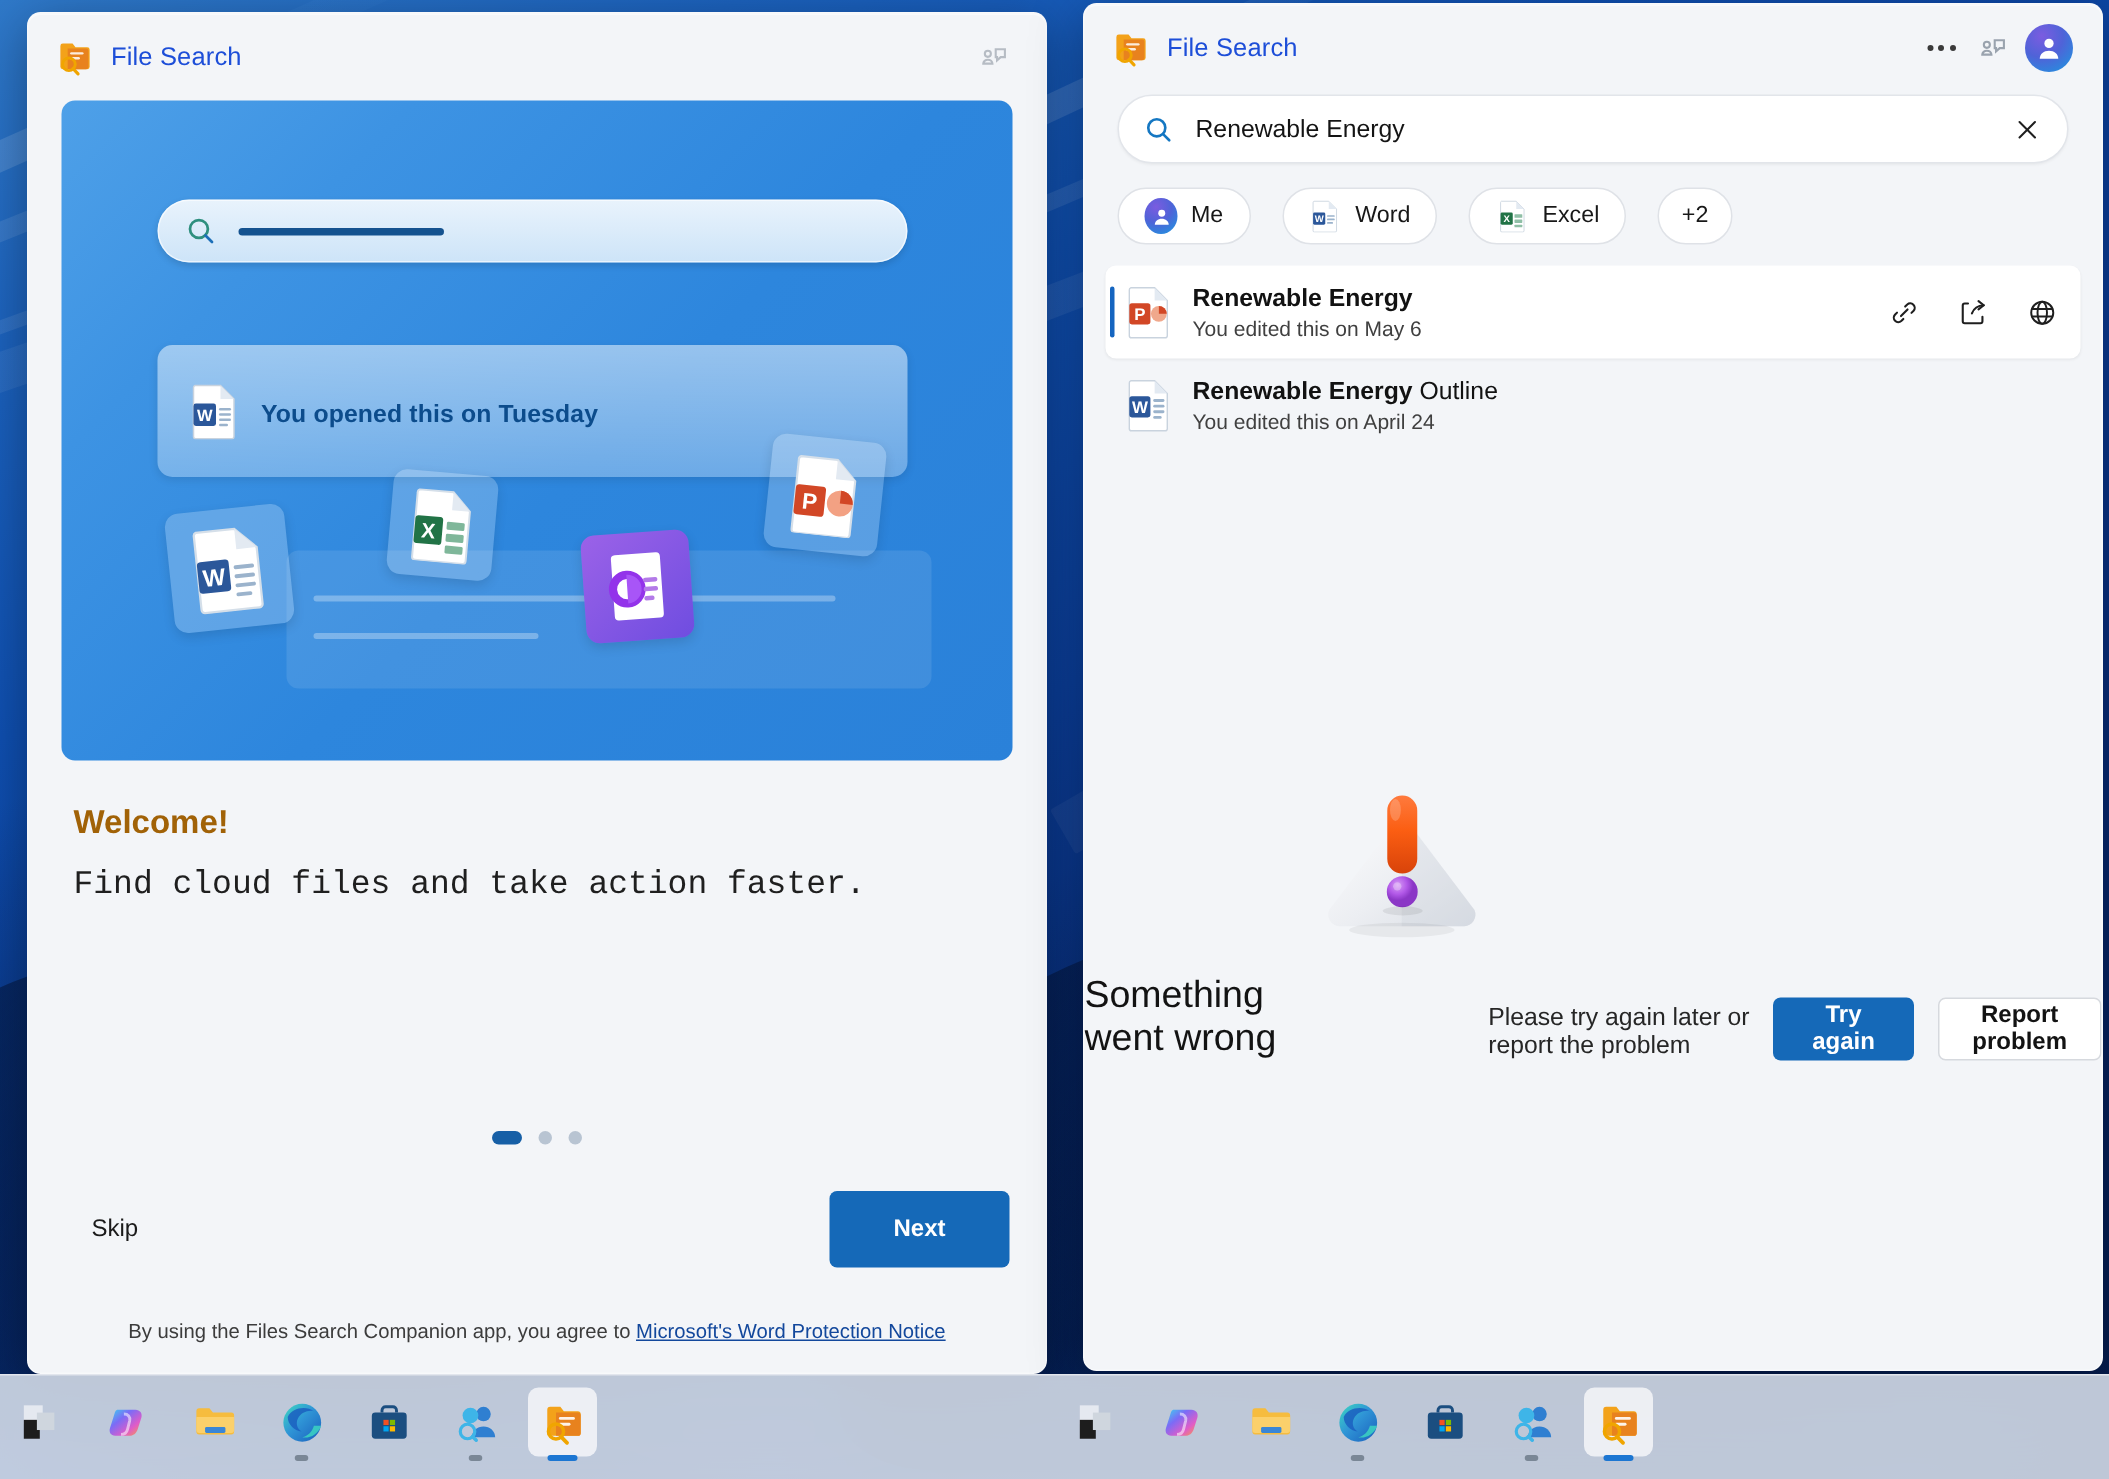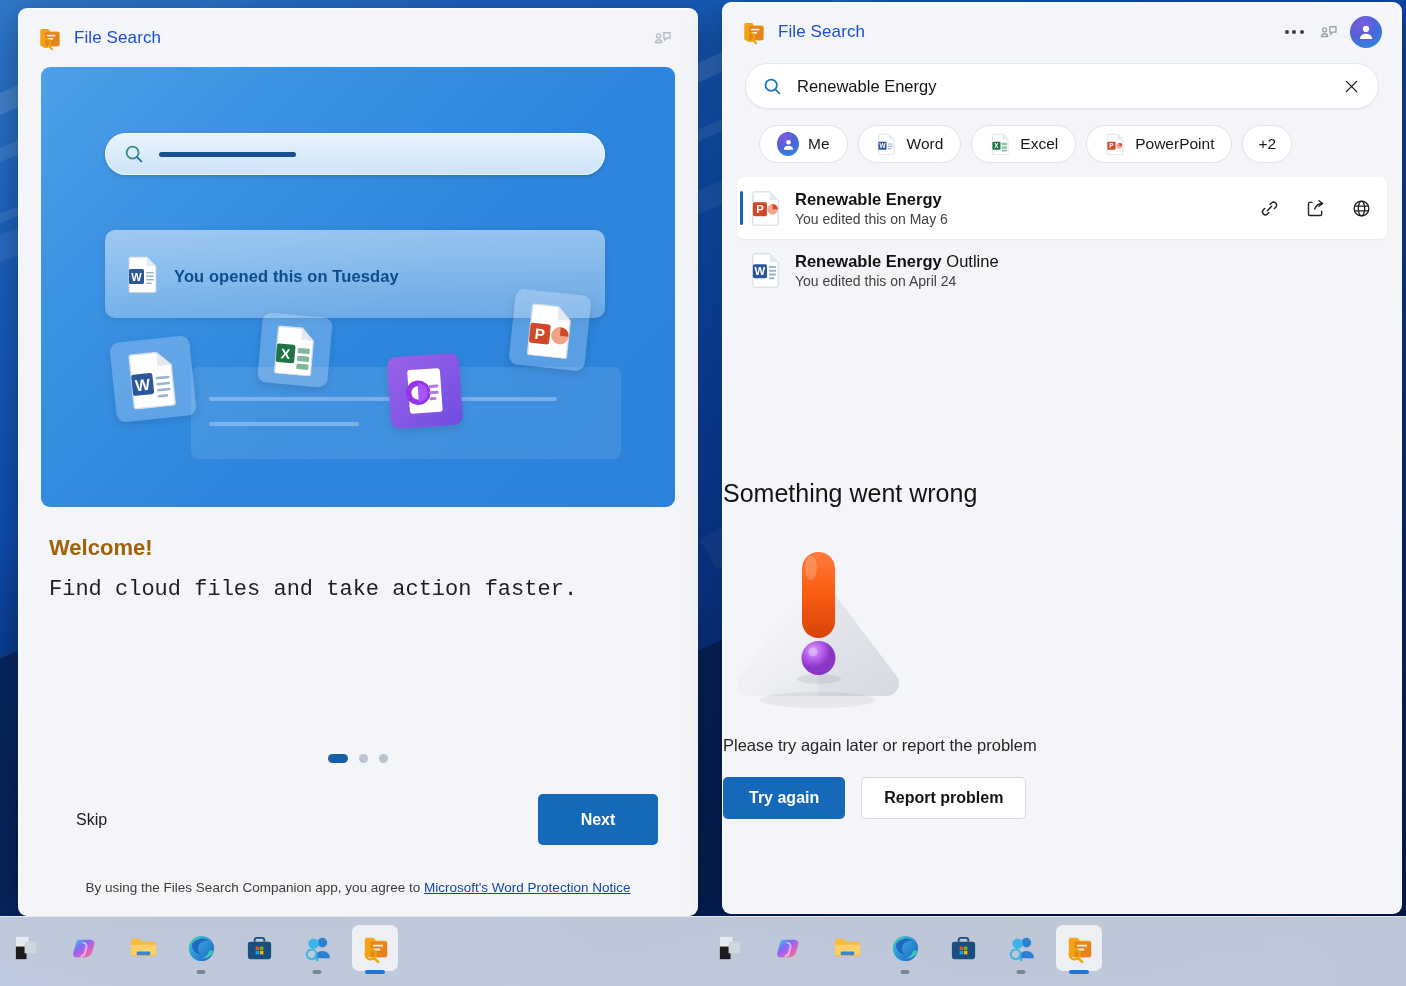--- a/index.html
+++ b/index.html
@@ -155,21 +155,21 @@
   }
   .pager {
     position: absolute; left: 0; right: 0; top: 745px;
     display: flex; justify-content: center; gap: 11px; align-items: center;
   }
   .pager .dot { width: 9px; height: 9px; border-radius: 50%; background: #b8c4d2; }
   .pager .dot.active { width: 20px; border-radius: 5px; background: #165fa6; }
 
   .footer-actions {
     position: absolute; left: 0; right: 0; top: 785px;
-    display: flex; align-items: center; padding: 0 39px;
+    display: flex; align-items: center; padding: 0 24px;
   }
   .skip-btn {
     font-size: 16px; color: #1b1b1b; background: none; border: none;
     cursor: pointer; padding: 8px 18px; border-radius: 5px;
   }
   .next-btn {
     margin-left: auto;
     background: #1569b8; color: #fff; border: none;
     font-size: 16px; font-weight: bold;
     width: 120px; height: 51px; border-radius: 5px; cursor: pointer;
@@ -197,22 +197,22 @@
     font-family: "Liberation Sans", sans-serif;
     font-size: 16.5px; color: #141414; margin-left: 14px;
   }
   .clear-btn {
     width: 34px; height: 34px; margin-right: 10px;
     border: none; background: none; cursor: pointer;
     display: flex; align-items: center; justify-content: center; border-radius: 50%;
   }
 
   .chips {
-    display: flex; gap: 10px; align-items: center;
-    padding: 16px 22px 0 36px;
+    display: flex; gap: 21px; align-items: center;
+    padding: 16px 22px 0 22px;
   }
   .chip {
     display: flex; align-items: center; gap: 9px;
     height: 38px; padding: 0 17px;
     background: #fff; border: 1px solid #dfe2e7;
     border-radius: 19px; cursor: pointer;
     font-size: 15.5px; color: #181818;
   }
   .chip .glyph { width: 22px; height: 22px; display: flex; align-items: center; justify-content: center; }
   .chip.mini { padding: 0 15px; }
@@ -235,22 +235,22 @@
   .result-title span.rest { font-weight: 400; }
   .result-sub { font-size: 14px; color: #404040; margin-top: 2px; }
   .row-actions { margin-left: auto; display: flex; gap: 22px; align-items: center; }
   .row-actions .act {
     width: 24px; height: 24px; display: flex; align-items: center; justify-content: center;
     cursor: pointer; color: #1f1f1f;
   }
 
   
   .error-state {
-    position: absolute; left: 0; right: 0; top: 476px;
-    display: flex; flex-direction: column; align-items: flex-start;
+    position: absolute; left: 0; right: 0; top: 492px;
+    display: flex; flex-direction: row; align-items: flex-end;
   }
   .error-title { font-size: 25px; color: #131313; font-weight: 400; }
   .error-art { margin-top: 22px; width: 190px; height: 190px; position: relative; }
   .error-sub { margin-top: 16px; font-size: 16.5px; color: #262626; }
   .error-buttons { margin-top: 22px; display: flex; gap: 16px; }
   .btn-primary {
     background: #1569b8; color: #fff; border: none;
     font-size: 16px; font-weight: bold;
     height: 42px; padding: 0 26px; border-radius: 5px; cursor: pointer;
   }
@@ -529,33 +529,20 @@
           <g fill="#8fbfa6">
               <rect x="18" y="17" width="9" height="4" rx=".7"></rect>
               <rect x="18" y="23" width="9" height="4" rx=".7"></rect>
               <rect x="18" y="29" width="9" height="3" rx=".7"></rect>
             </g>
         </svg>
       </span>
       <span>Excel</span>
     </div>
 
-    <div class="chip">
-      <span class="glyph">
-        <svg viewBox="0 0 32 38" style="width:19px;height:22px;">
-          <path d="M3 2h17l9 9v25a1.5 1.5 0 0 1-1.5 1.5h-24A1.5 1.5 0 0 1 2 36V3.5A1.5 1.5 0 0 1 3 2z" fill="#fff" stroke="#c9d3de"></path>
-          <path d="M20 2l9 9h-9z" fill="#e3eaf2"></path>
-          <rect x="2" y="15" width="14" height="14" rx="1.6" fill="#d24726"></rect>
-          <text x="9" y="26" font-size="11" font-family="Liberation Sans, sans-serif" font-weight="bold" fill="#fff" text-anchor="middle">P</text>
-          <circle cx="22.5" cy="22" r="5" fill="#f0a88c"></circle>
-            <path d="M22.5 17a5 5 0 0 1 5 5h-5z" fill="#d24726"></path>
-        </svg>
-      </span>
-      <span>PowerPoint</span>
-    </div>
 
     <div class="chip mini">
       <span>+2</span>
     </div>
   </div>
 
   <div class="results">
 
     <div class="result-row selected">
       <span class="selbar"></span>

